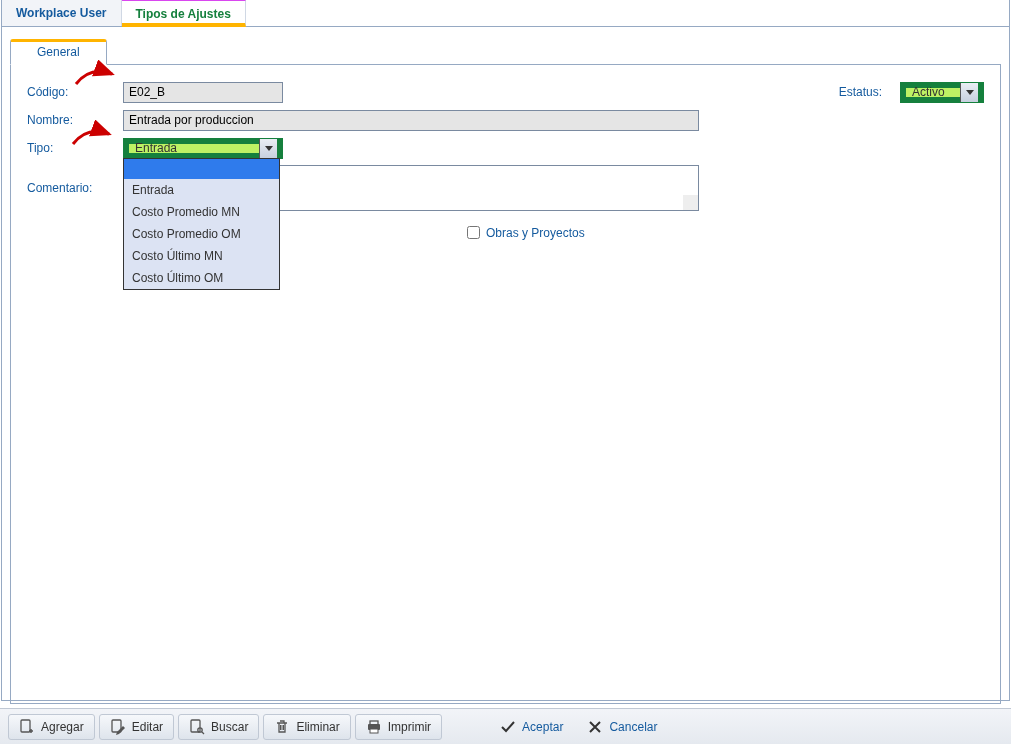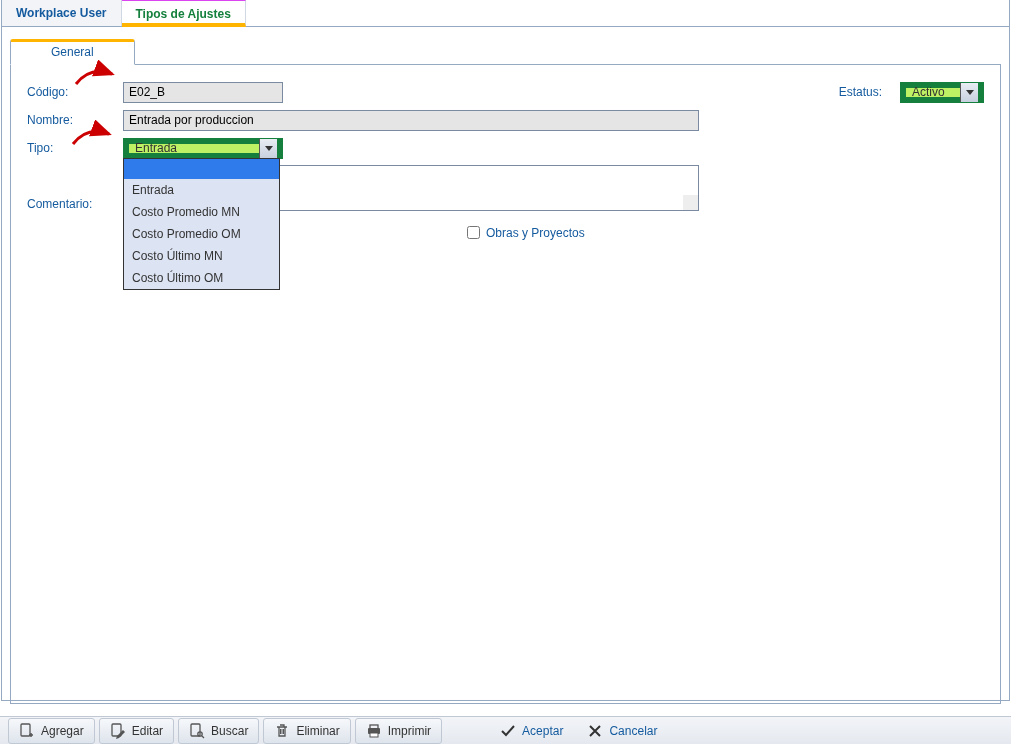--- a/index.html
+++ b/index.html
@@ -51,21 +51,21 @@
     position: relative;
   }
   .inner-tabbar {
     display: flex;
     position: relative;
     z-index: 2;
   }
   .inner-tab {
     border: 1px solid #96a9c3;
     border-bottom: 1px solid #fff;
-    padding: 5px 40px;
+    padding: 5px 26px;
     color: #145a9e;
     background: #fff;
     border-radius: 3px 3px 0 0;
     margin-right: 2px;
   }
   .inner-tab.active {
     border-top: 3px solid #ffb400;
     padding-top: 3px;
   }
   .panel {
@@ -171,21 +171,21 @@
     pointer-events: none;
     z-index: 20;
   }
   .arrow1 { left: 70px; top: 60px; }
   .arrow2 { left: 67px; top: 120px; }
   .toolbar {
     position: absolute;
     left: 0;
     bottom: 0;
     width: 1011px;
-    height: 28px;
+    height: 36px;
     background: linear-gradient(#f2f4f8,#e5e9ef);
     border-top: 1px solid #c0c8d4;
     display: flex;
     align-items: center;
     padding: 0 8px;
     gap: 4px;
   }
   .tbtn {
     display: flex;
     align-items: center;
@@ -248,21 +248,21 @@
         <div class="combo tipo">
           <span class="combo-txt">Entrada</span>
           <span class="combo-btn">
             <svg viewBox="0 0 10 6" width="8" height="5">
                 <path d="M0 0 L10 0 L5 6 Z" fill="#333"></path>
               </svg>
           </span>
         </div>
       </div>
 
-      <div class="form-row" style="align-items:flex-end;height:auto;">
+      <div class="form-row" style="align-items:center;height:auto;">
         <span class="lbl">Comentario:</span>
         <textarea class="textarea" style=""></textarea>
       </div>
 
       <div class="chk-row">
         <input type="checkbox" style="">
         <span>Obras y Proyectos</span>
       </div>
 
       <div class="dropdown">

